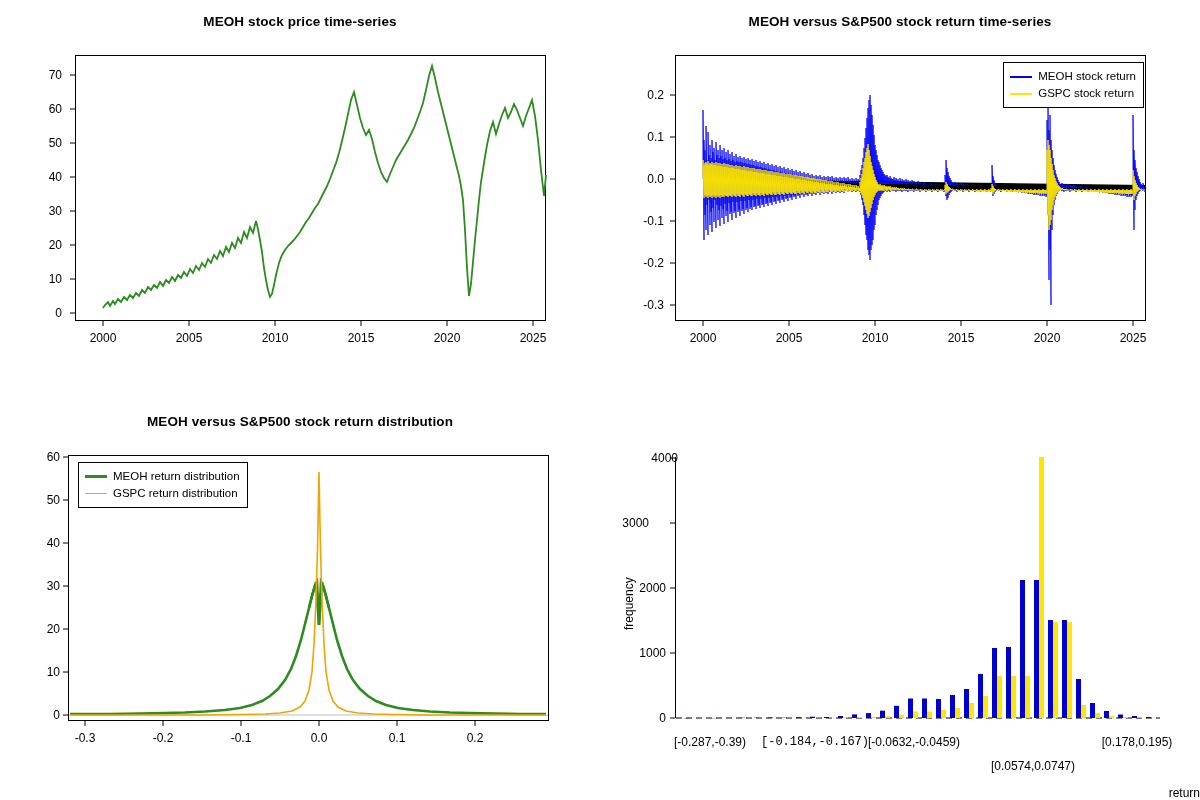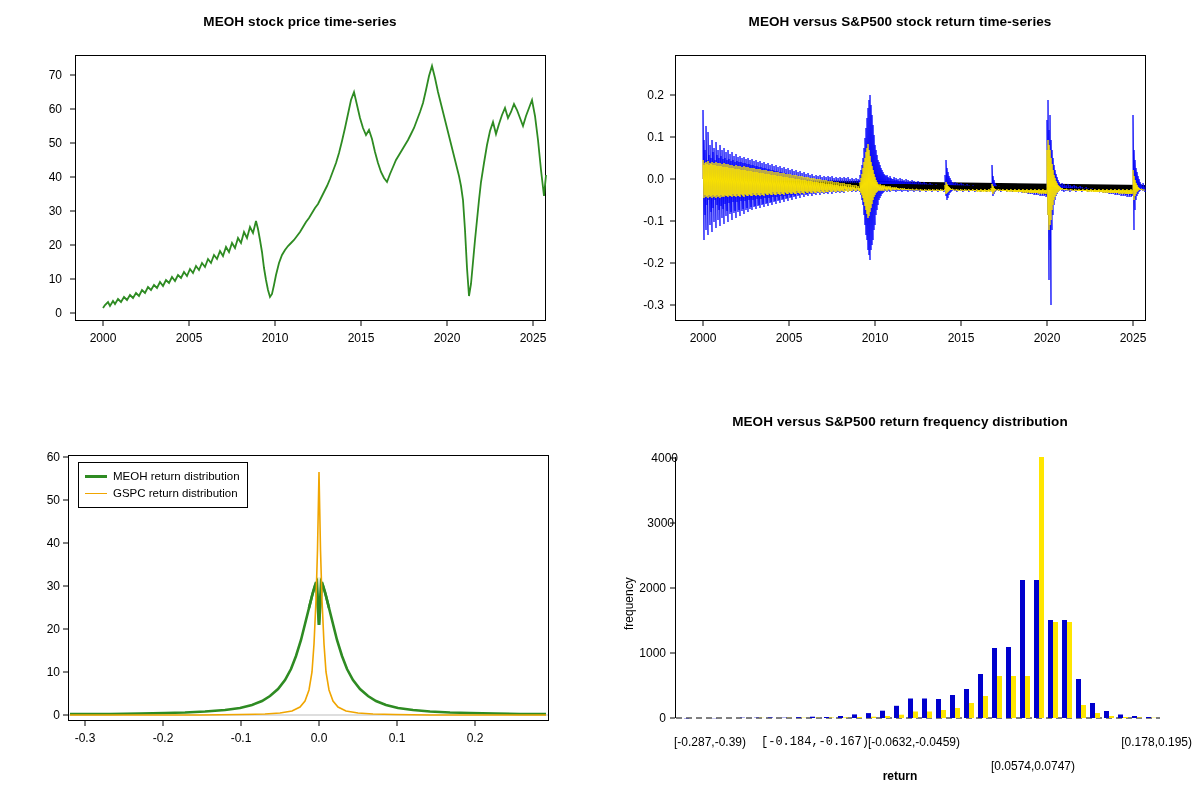--- a/index.html
+++ b/index.html
@@ -183,23 +183,34 @@
     <div class="ticklabel-y" style="left:22px; top:130px; width:42px;">0.1</div>
     <div class="ticklabel-y" style="left:22px; top:88px;  width:42px;">0.2</div>
 
     <div class="ticklabel" style="left:73px;  top:331px; width:60px;">2000</div>
     <div class="ticklabel" style="left:159px; top:331px; width:60px;">2005</div>
     <div class="ticklabel" style="left:245px; top:331px; width:60px;">2010</div>
     <div class="ticklabel" style="left:331px; top:331px; width:60px;">2015</div>
     <div class="ticklabel" style="left:417px; top:331px; width:60px;">2020</div>
     <div class="ticklabel" style="left:503px; top:331px; width:60px;">2025</div>
 
+    <div class="legend" style="right:56px; top:62px;">
+      <div class="legend-row">
+        <span class="legend-swatch-line" style="border-top-color:#0000FF;"></span>
+        <span>MEOH stock return</span>
+      </div>
+      <div class="legend-row">
+        <span class="legend-swatch-line" style="border-top-color:#FFE600;"></span>
+        <span>GSPC stock return</span>
+      </div>
+    </div>
   </div>
 
   <div class="panel">
+    <div class="panel-title">MEOH versus S&amp;P500 stock return distribution</div>
     <svg width="600" height="400">
       <rect class="frame" x="68.5" y="55.5" width="480" height="265"></rect>
       <g stroke="#000" stroke-width="1">
         <line x1="63" y1="315" x2="68" y2="315"></line>
         <line x1="63" y1="272" x2="68" y2="272"></line>
         <line x1="63" y1="229" x2="68" y2="229"></line>
         <line x1="63" y1="186" x2="68" y2="186"></line>
         <line x1="63" y1="143" x2="68" y2="143"></line>
         <line x1="63" y1="100" x2="68" y2="100"></line>
         <line x1="63" y1="57" x2="68" y2="57"></line>
@@ -243,21 +254,20 @@
         <span>MEOH return distribution</span>
       </div>
       <div class="legend-row">
         <span class="legend-swatch-line" style="border-top-color:#F0A500; border-top-width:1.6px;"></span>
         <span>GSPC return distribution</span>
       </div>
     </div>
   </div>
 
   <div class="panel">
-    <div class="panel-title">MEOH versus S&amp;P500 return frequency distribution</div>
     <svg width="600" height="400">
 
       <line x1="75.5" y1="57" x2="75.5" y2="318" stroke="#000" stroke-width="1"></line>
       <g stroke="#000" stroke-width="1">
         <line x1="70" y1="318" x2="75" y2="318"></line>
         <line x1="70" y1="253" x2="75" y2="253"></line>
         <line x1="70" y1="188" x2="75" y2="188"></line>
         <line x1="70" y1="123" x2="75" y2="123"></line>
         <line x1="70" y1="58" x2="75" y2="58"></line>
       </g>
@@ -333,28 +343,28 @@
         <rect x="532" y="316" width="5" height="2" fill="#0000CD"></rect>
           <rect x="537" y="317.4" width="5" height="0.6" fill="#FFE600"></rect>
         <rect x="546" y="317" width="5" height="1" fill="#0000CD"></rect>
           <rect x="551" y="317.7" width="5" height="0.3" fill="#FFE600"></rect>
       </g>
     </svg>
 
     <div class="ticklabel-y" style="left:36px; top:311px; width:30px;">0</div>
     <div class="ticklabel-y" style="left:36px; top:246px; width:30px;">1000</div>
     <div class="ticklabel-y" style="left:36px; top:181px; width:30px;">2000</div>
-    <div class="ticklabel-y" style="left:44px; top:116px; width:30px;">3000</div>
+    <div class="ticklabel-y" style="left:19px; top:116px; width:30px;">3000</div>
     <div class="ticklabel-y" style="left:36px; top:51px;  width:30px;margin-left:12px;">4000</div>
 
     <div class="axis-title-y" style="left:22px; top:230px;">frequency</div>
 
     <div class="ticklabel" style="left:55px;  top:335px; width:110px;">[-0.287,-0.39)</div>
     <div class="ticklabel" style="left:155px; top:335px; width:120px;font-family:Liberation Mono, monospace;">[-0.184,-0.167)</div>
     <div class="ticklabel" style="left:244px; top:335px; width:140px;">[-0.0632,-0.0459)</div>
     <div class="ticklabel" style="left:368px; top:335px; width:130px;margin-top:24px;">[0.0574,0.0747)</div>
-    <div class="ticklabel" style="left:482px; top:335px; width:110px;text-align:right;">[0.178,0.195)</div>
-
-    <div class="axis-title" style="left:0; top:369px; width:600px; text-align:center;font-weight:bold;">return</div>
+    <div class="ticklabel" style="left:482px; top:335px; width:110px;">[0.178,0.195)</div>
+
+    <div class="axis-title" style="left:0; top:386px; width:600px; text-align:right;">return</div>
 
   </div>
 
 </div>
 
 </body></html>

